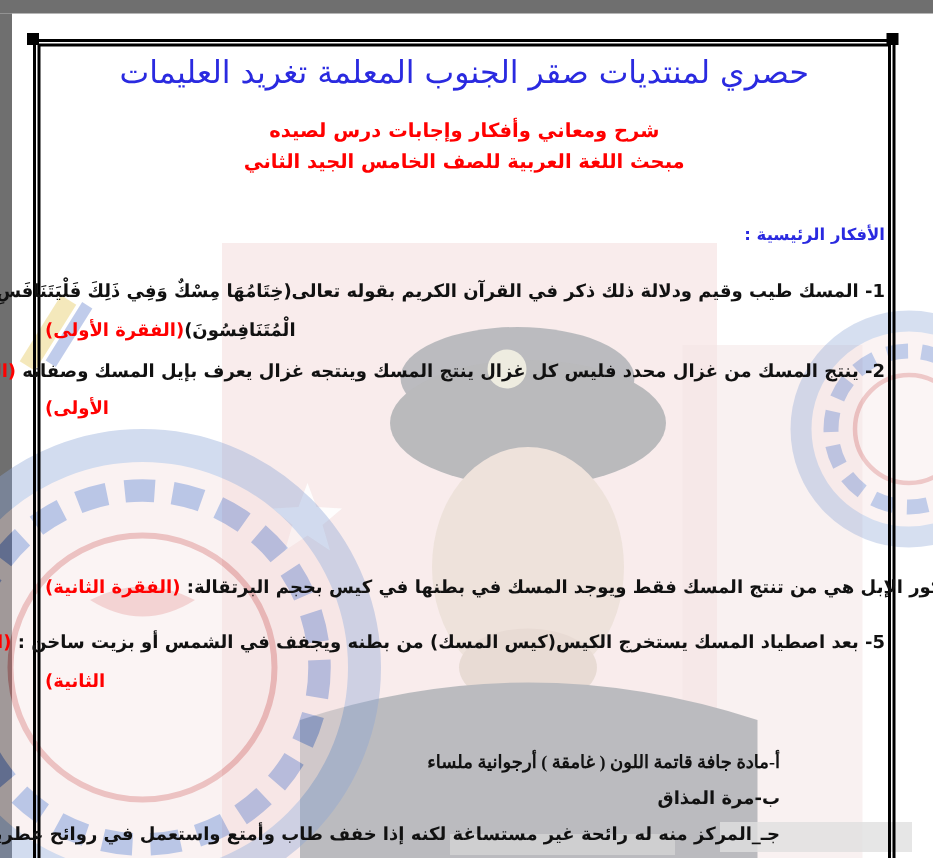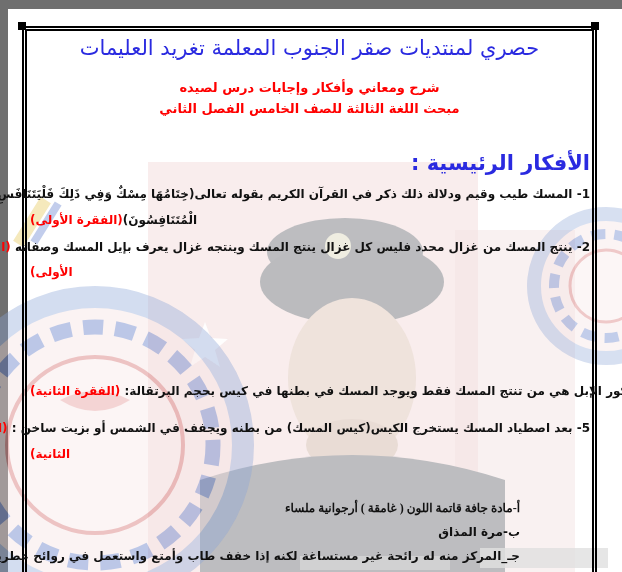--- a/index.html
+++ b/index.html
@@ -13,21 +13,21 @@
   .h-tl{left:18px;top:22px;}
   .h-tr{left:591px;top:22px;}
   .wm{position:absolute;left:0;top:0;z-index:1;}
   .ln{position:absolute;direction:rtl;unicode-bidi:plaintext;white-space:nowrap;
       font-weight:bold;font-size:12px;color:#111;z-index:5;line-height:1.4;}
   .ln.plain{unicode-bidi:embed;}
   .title{position:absolute;left:23px;right:26px;text-align:center;direction:rtl;
          font-size:21px;color:#2a2ae0;z-index:5;white-space:nowrap;}
   .subtitle{position:absolute;left:23px;right:26px;text-align:center;direction:rtl;
             font-size:13px;font-weight:bold;color:#ff0000;z-index:5;white-space:nowrap;}
-  .heading{font-size:21px;color:#2a2ae0;}
+  .heading{font-size:11px;color:#2a2ae0;}
   .r-main{right:32px;}
   .l-main{left:30px;}
   .r-sub2{right:192px;}
   .r-i5{right:112px;}
   .r-sub5{right:102px;}
 </style>
 </head>
 <body>
 
 <div class="screen">
@@ -66,21 +66,21 @@
       <circle cx="606" cy="286" r="36" fill="#f6e4e4" stroke="#cf6060" stroke-width="3"></circle>
     </g>
   </svg>
 
   <div class="border-box"></div>
   <div class="handle h-tl"></div>
   <div class="handle h-tr"></div>
 
   <div class="title" style="top:36px">حصري لمنتديات صقر الجنوب  المعلمة تغريد العليمات</div>
   <div class="subtitle" style="top:80px">شرح  ومعاني وأفكار وإجابات درس لصيده</div>
-  <div class="subtitle" style="top:101px">مبحث اللغة الثالثة  للصف الخامس الفصل الثاني</div>
+  <div class="subtitle" style="top:101px">مبحث اللغة العربية  للصف الخامس الجيد الثاني</div>
 
   <div class="ln plain heading r-main" style="top:149px">الأفكار الرئيسية :</div>
 
   <div class="ln r-main" style="top:186px"><span style="color: rgb(17, 17, 17);">1- المسك طيب وقيم ودلالة ذلك ذكر في القرآن الكريم بقوله تعالى(خِتَامُهَا مِسْكٌ وَفِي ذَلِكَ فَلْيَتَنَافَسِ</span></div>
   <div class="ln l-main" style="top:212px"><span style="color: rgb(17, 17, 17);">الْمُتَنَافِسُونَ)</span><span style="color: rgb(255, 0, 0);">(الفقرة الأولى)</span></div>
 
   <div class="ln r-main" style="top:239px"><span style="color: rgb(17, 17, 17);">2- ينتج المسك من غزال محدد فليس كل غزال ينتج المسك  وينتجه غزال يعرف بإيل المسك وصفاته </span><span style="color: rgb(255, 0, 0);">(الفقرة</span></div>
   <div class="ln l-main" style="top:264px"><span style="color: rgb(255, 0, 0);">الأولى)</span></div>
 
 

